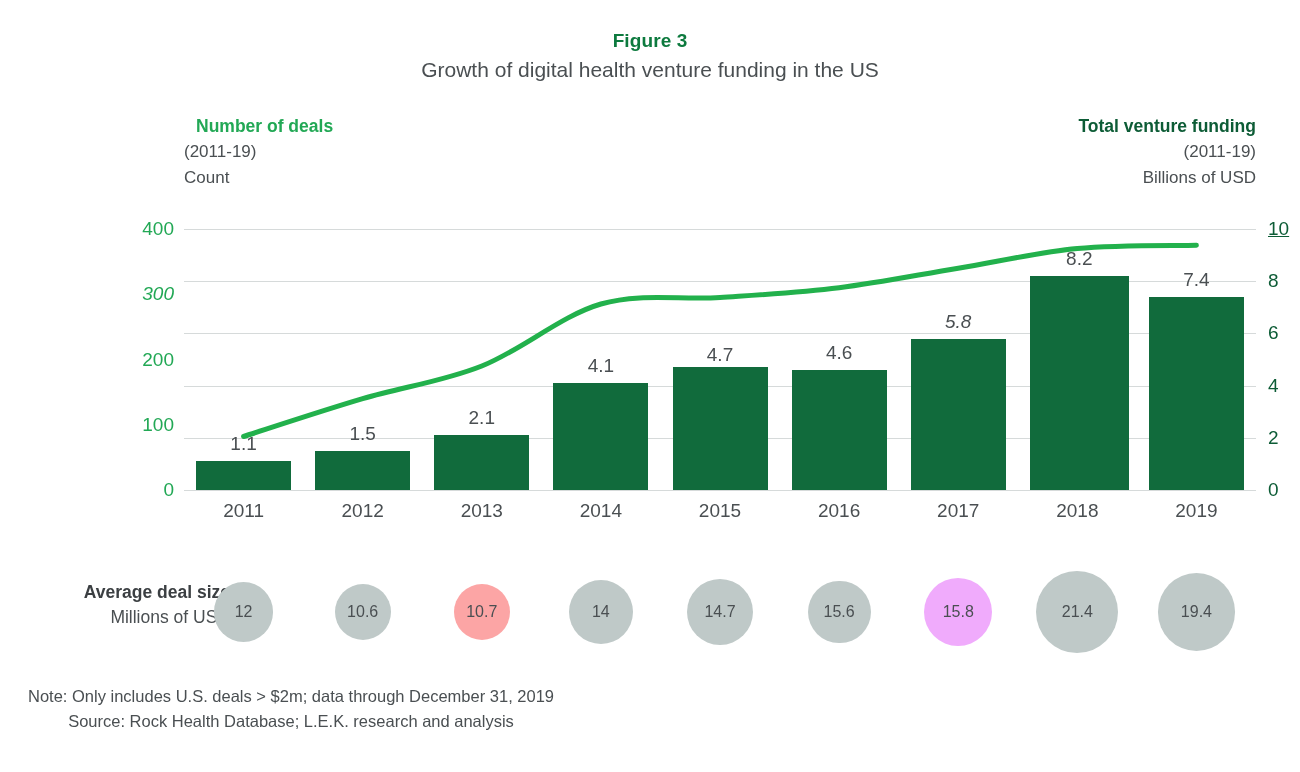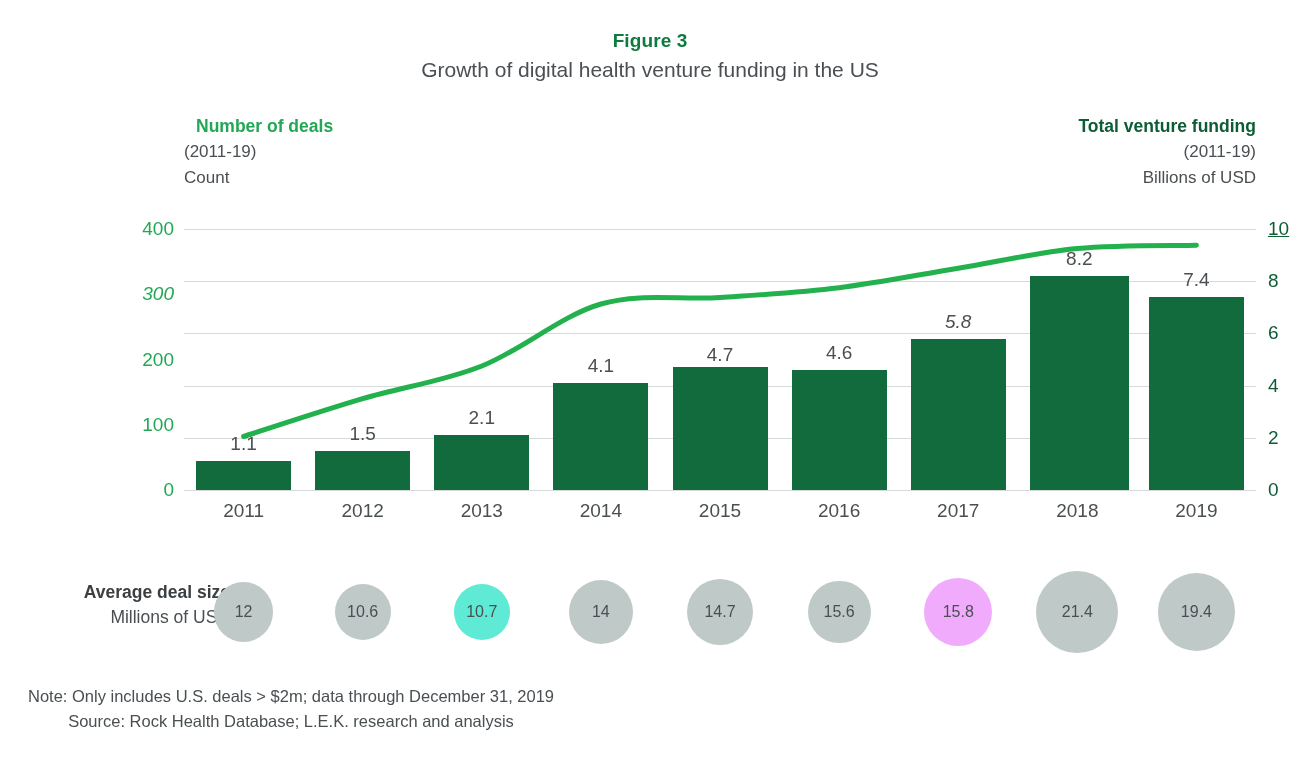--- a/index.html
+++ b/index.html
@@ -284,21 +284,21 @@
       </div>
   </div>
 
   <div id="deal-label">
     <span class="b">Average deal size</span>
     <span class="n">Millions of USD</span>
   </div>
   <div id="dealrow">
       <div class="bubble" style="width: 59.3704px; height: 59.3704px; left: 213.87px; top: 22.3148px; background: rgb(191, 201, 200);">12</div>
       <div class="bubble" style="width: 56px; height: 56px; left: 334.667px; top: 24px; background: rgb(191, 201, 200);">10.6</div>
-      <div class="bubble" style="width: 56.2407px; height: 56.2407px; left: 453.657px; top: 23.8796px; background: #5eead4;">10.7</div>
+      <div class="bubble" style="width: 56.2407px; height: 56.2407px; left: 453.657px; top: 23.8796px; background: #fca5a5;">10.7</div>
       <div class="bubble" style="width: 64.1852px; height: 64.1852px; left: 568.796px; top: 19.9074px; background: rgb(191, 201, 200);">14</div>
       <div class="bubble" style="width: 65.8704px; height: 65.8704px; left: 687.065px; top: 19.0648px; background: rgb(191, 201, 200);">14.7</div>
       <div class="bubble" style="width: 62.9815px; height: 62.9815px; left: 807.62px; top: 20.5093px; background: rgb(191, 201, 200);">15.6</div>
       <div class="bubble" style="width: 68.5185px; height: 68.5185px; left: 923.963px; top: 17.7407px; background: #f0abfc;">15.8</div>
       <div class="bubble" style="width: 82px; height: 82px; left: 1036.33px; top: 11px; background: rgb(191, 201, 200);">21.4</div>
       <div class="bubble" style="width: 77.1852px; height: 77.1852px; left: 1157.85px; top: 13.4074px; background: rgb(191, 201, 200);">19.4</div>
     </div>
 
   <div id="footer">
     <div>Note: Only includes U.S. deals &gt; $2m; data through December 31, 2019</div>

